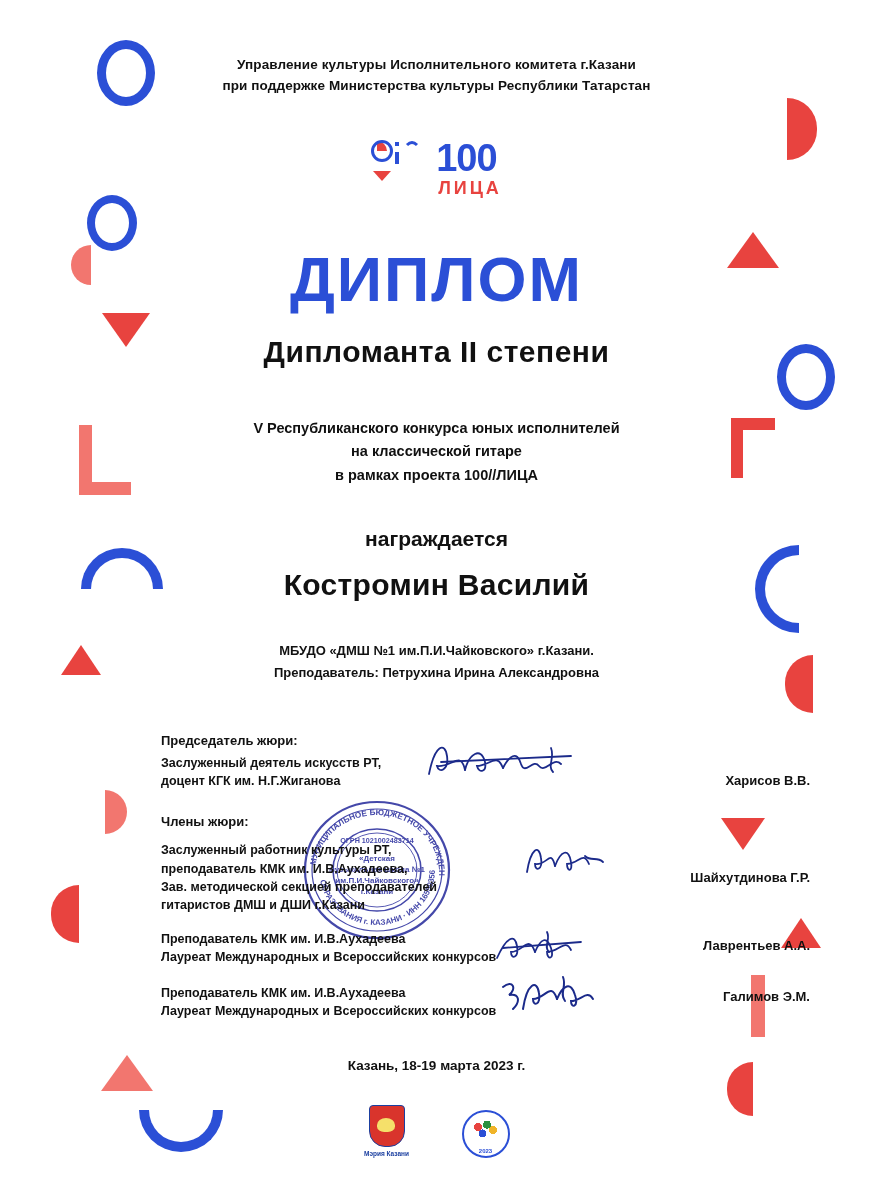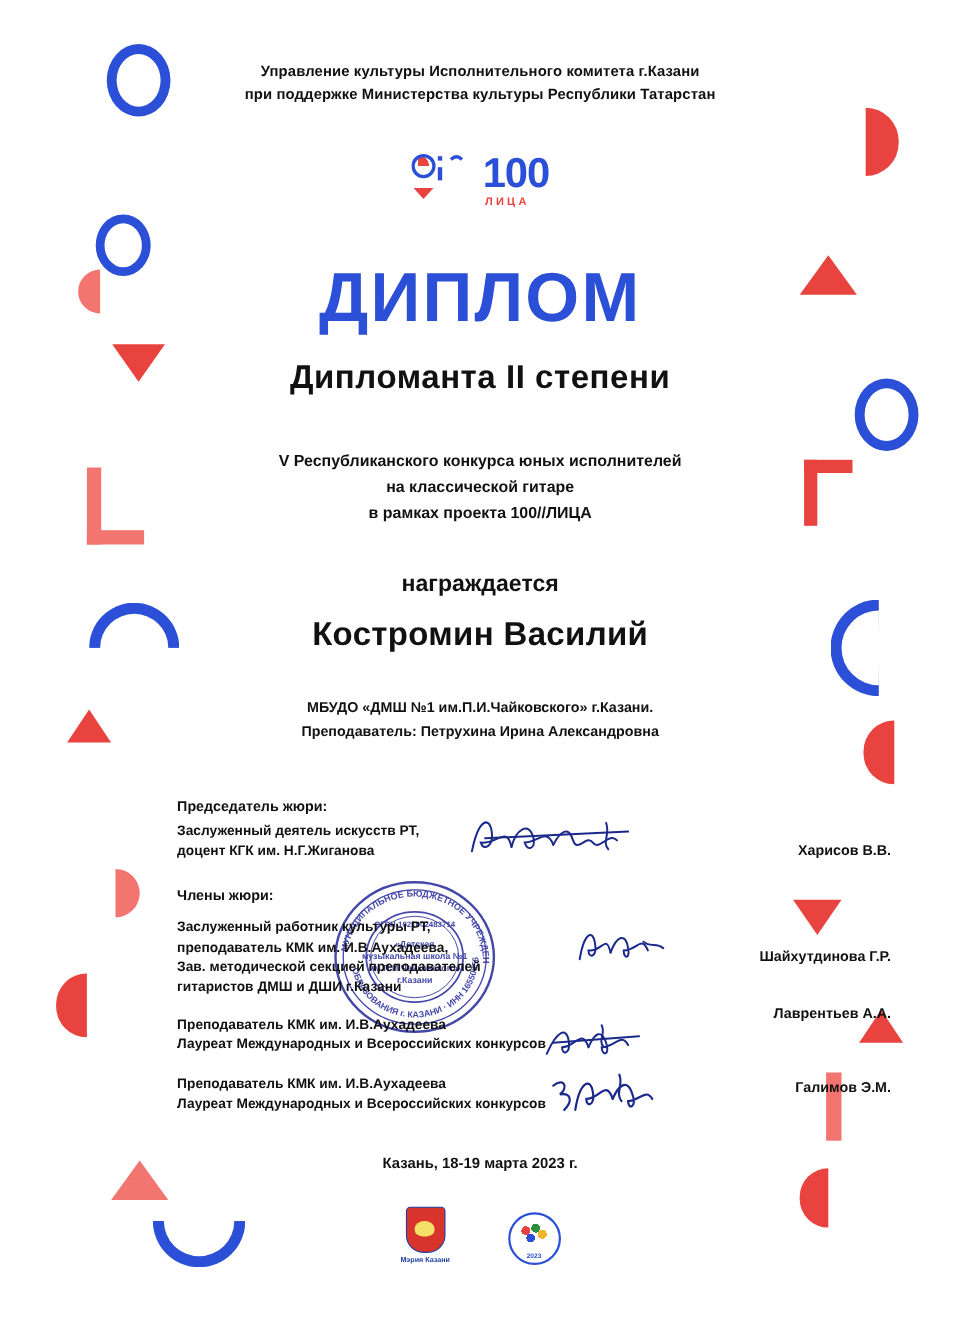--- a/index.html
+++ b/index.html
@@ -72,26 +72,27 @@
     text-align: left;
     line-height: 1;
   }
   .logo-100 {
     font-size: 38px;
     font-weight: bold;
     color: #2b4fd6;
     letter-spacing: -1px;
   }
   .logo-lica {
-    font-size: 10px;
+    font-size: 18px;
     font-weight: bold;
     color: #e8433f;
     letter-spacing: 3px;
     margin-top: 2px;
     padding-left: 2px;
+    text-align: center;
   }
 
   .title-diplom {
     margin-top: 46px;
     font-size: 63px;
     font-weight: bold;
     color: #2b4fd6;
     letter-spacing: 2px;
   }
   .subtitle-degree {
@@ -344,21 +345,21 @@
         <div class="jury-desc">Заслуженный работник культуры РТ,</div>
         <div class="jury-desc">преподаватель КМК им. И.В.Аухадеева,</div>
         <div class="jury-desc">Зав. методической секцией преподавателей</div>
         <div class="jury-desc">гитаристов ДМШ и ДШИ г.Казани</div>
         <div class="jury-signer" style="bottom:26px;">Шайхутдинова Г.Р.</div>
       </div>
 
       <div class="jury-group" style="margin-top:16px;">
         <div class="jury-desc">Преподаватель КМК им. И.В.Аухадеева</div>
         <div class="jury-desc">Лауреат Международных и Всероссийских конкурсов</div>
-        <div class="jury-signer" style="bottom:27px;">Лаврентьев А.А.</div>
+        <div class="jury-signer" style="bottom:10px;">Лаврентьев А.А.</div>
       </div>
 
       <div class="jury-group" style="margin-top:18px;">
         <div class="jury-desc">Преподаватель КМК им. И.В.Аухадеева</div>
         <div class="jury-desc">Лауреат Международных и Всероссийских конкурсов</div>
         <div class="jury-signer" style="bottom:14px;">Галимов Э.М.</div>
       </div>
 
     </div>
 

